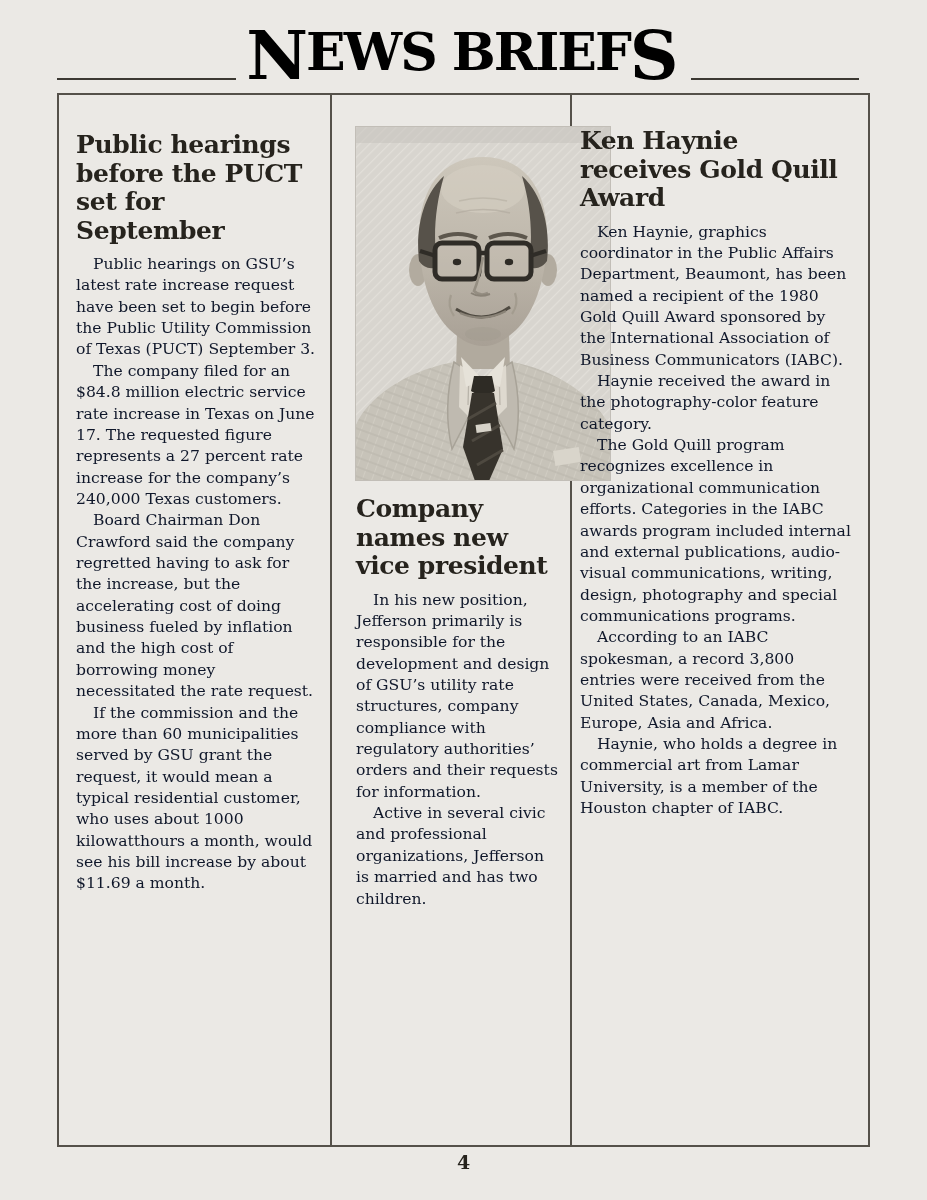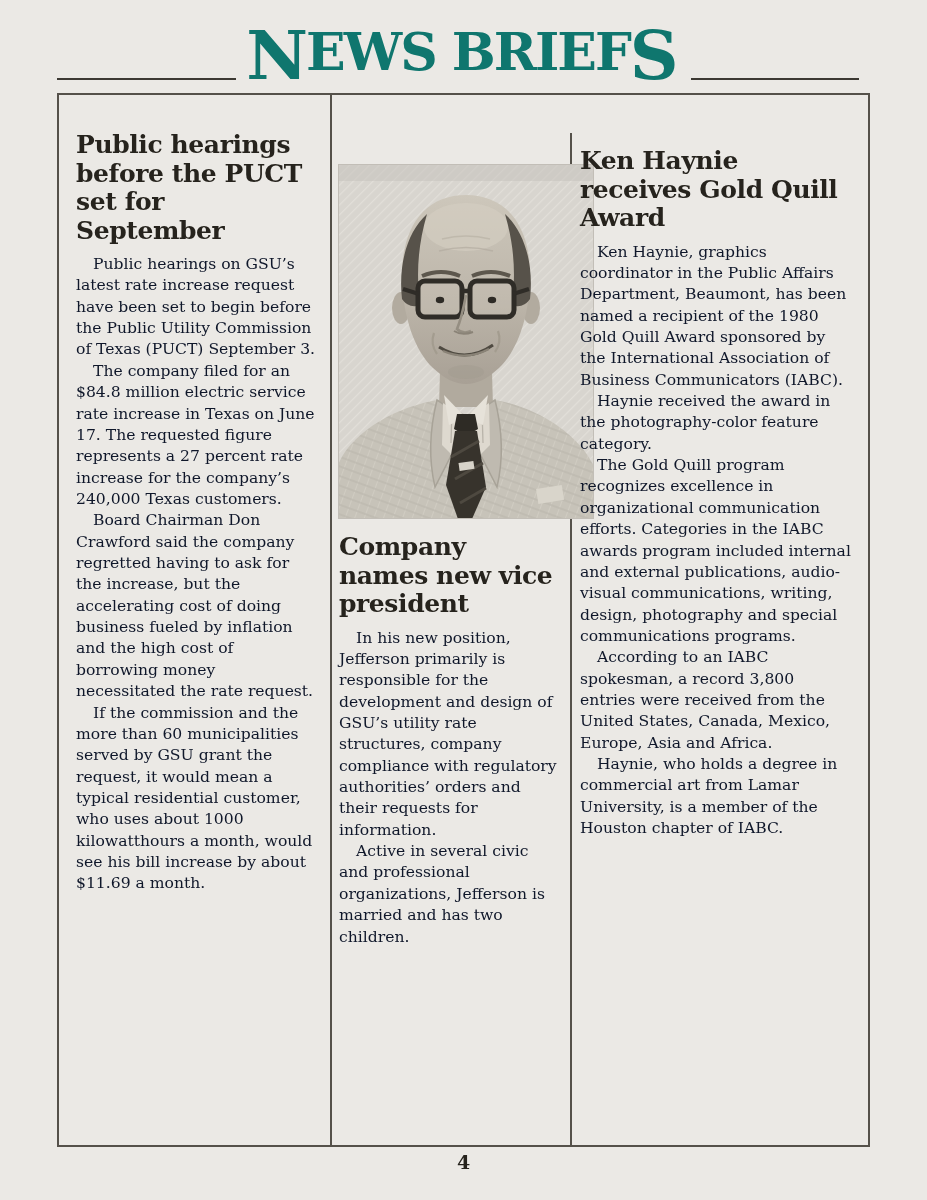--- a/index.html
+++ b/index.html
@@ -14,21 +14,21 @@
 
   
   .header-rule{
     position:absolute;left:57px;right:68px;top:78px;height:2px;
     background:#3c3933;
   }
   .masthead{
     position:absolute;top:26px;left:0;right:0;margin:0;
     text-align:center;line-height:1;
     font-size:52px;font-weight:bold;letter-spacing:-2px;
-    color:#0f766e;z-index:2;
+    color:#000000;z-index:2;
   }
   .masthead .inner{
     display:inline-block;background:#ebe9e5;padding:0 14px 6px 10px;
   }
   .masthead .swash{
     font-size:1.3em;line-height:0;vertical-align:-0.13em;
   }
 
   
   .content-box{
@@ -36,26 +36,25 @@
     box-sizing:border-box;border:2px solid #55514a;
     display:flex;
   }
   .col{box-sizing:border-box;}
   .col-left{
     width:273px;border-right:2px solid #55514a;
     padding:36px 12px 0 17px;
   }
   .col-middle{
     width:240px;border-right:2px solid #55514a;
-    padding:32px 10px 0 7px;
-    margin-top:38px;
+    padding:32px 10px 0 24px;
   }
   .col-right{
     flex:1;
-    padding:52px 14px 0 8px;
+    padding:32px 14px 0 8px;
   }
   h2.article-heading{
     margin:0 0 9px 0;
     font-size:25px;line-height:1.14;letter-spacing:-0.4px;
     font-weight:bold;color:#26231d;
   }
   p.body-text{
     margin:0;font-size:15.6px;line-height:1.37;
     text-indent:17px;color:#0f172a;
     hyphens:auto;

